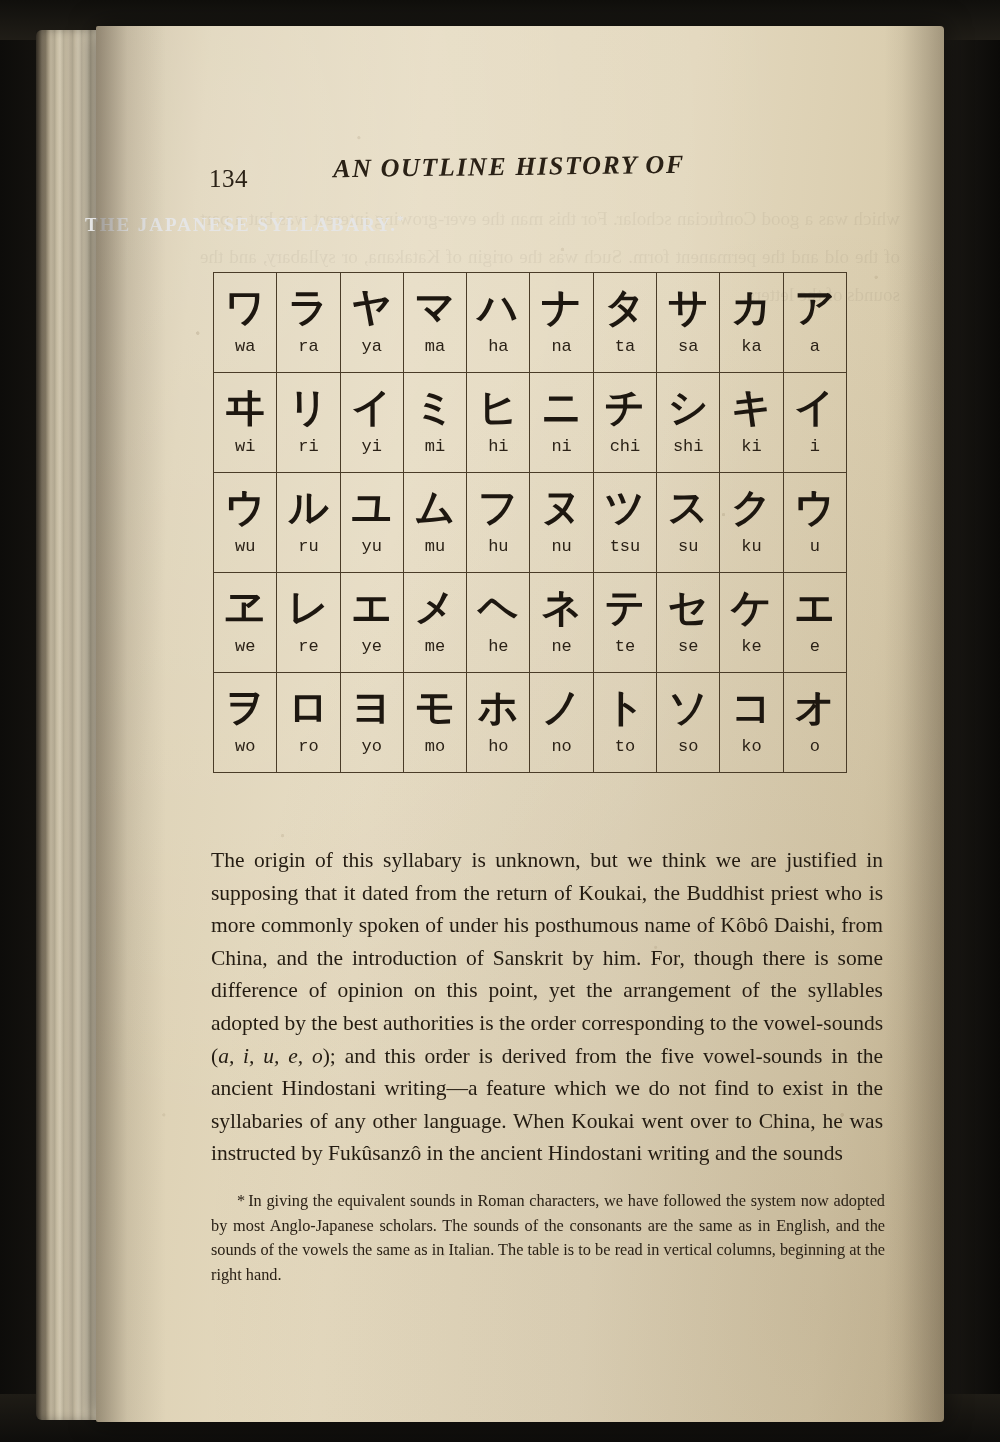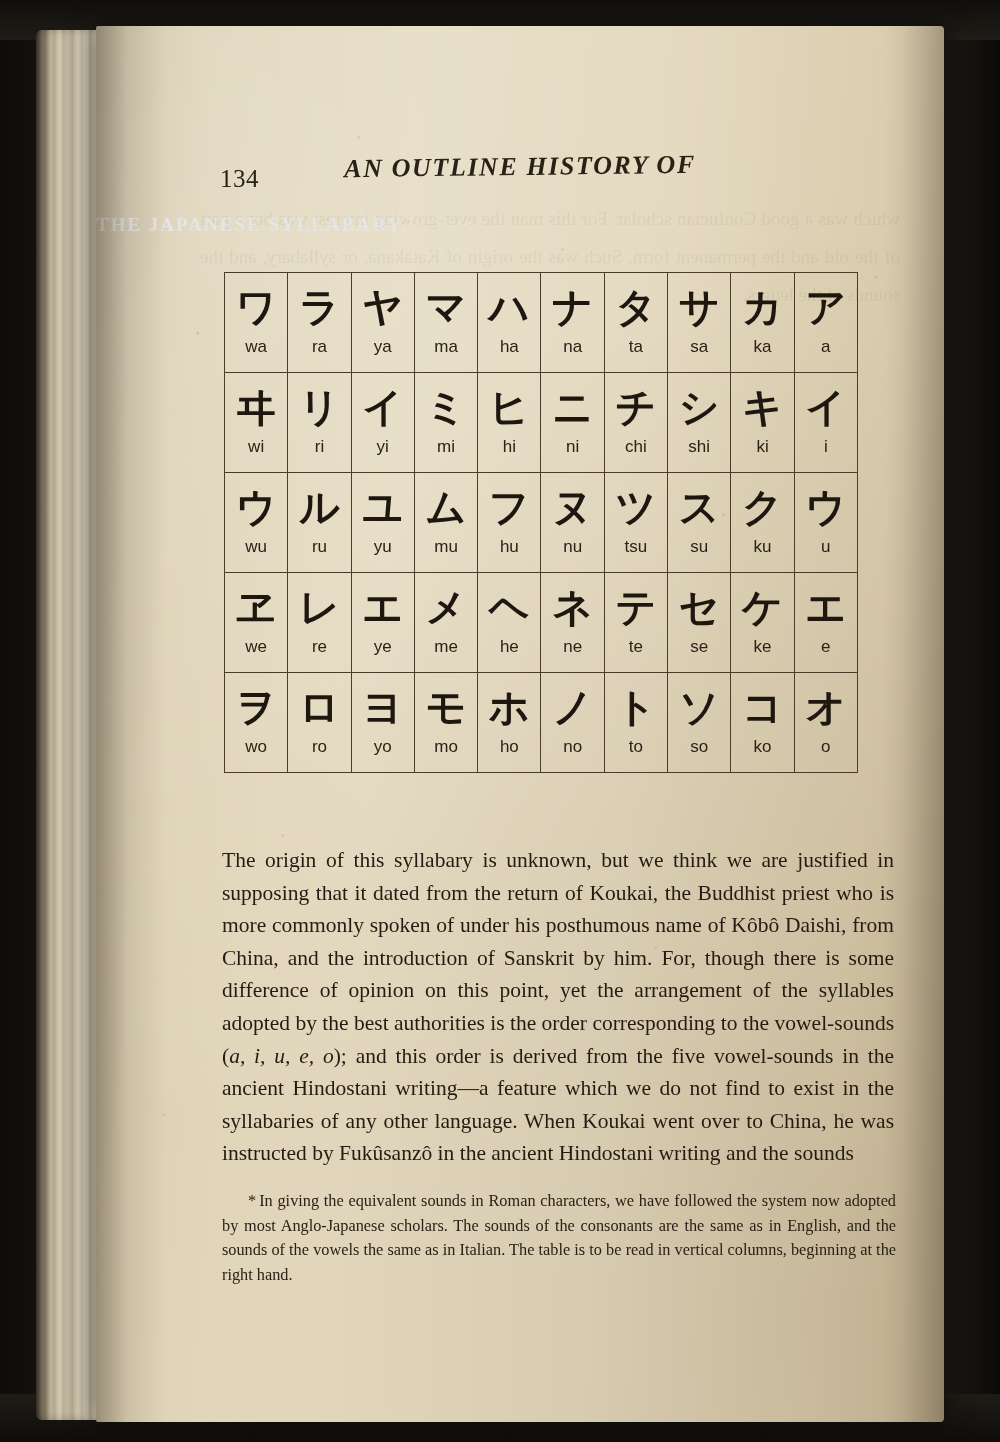--- a/index.html
+++ b/index.html
@@ -100,21 +100,21 @@
     color: #2b2115;
     font-size: 19px;
     line-height: 38px;
     text-align: justify;
     pointer-events: none;
     font-family: "Liberation Serif", serif;
   }
 
   .content {
     position: absolute;
-    left: 96px; top: 26px;
+    left: 85px; top: 26px;
     width: 848px; height: 1396px;
     color: #241c12;
   }
 
   
   .folio {
     position: absolute;
     left: 124px; top: 139px;
     font-size: 25px;
     letter-spacing: 0.5px;
@@ -171,21 +171,21 @@
     padding-top: 14px;
     color: #1d1710;
     letter-spacing: 0;
   }
   .roman {
     display: block;
     font-size: 17px;
     line-height: 1;
     padding-top: 11px;
     color: #2b2217;
-    font-family: Liberation Sans, sans-serif;
+    font-family: Liberation Mono, monospace;
   }
 
   
   .body-text {
     position: absolute;
     left: 126px; top: 818px;
     width: 672px;
     font-size: 21.5px;
     line-height: 32.6px;
     text-align: justify;

